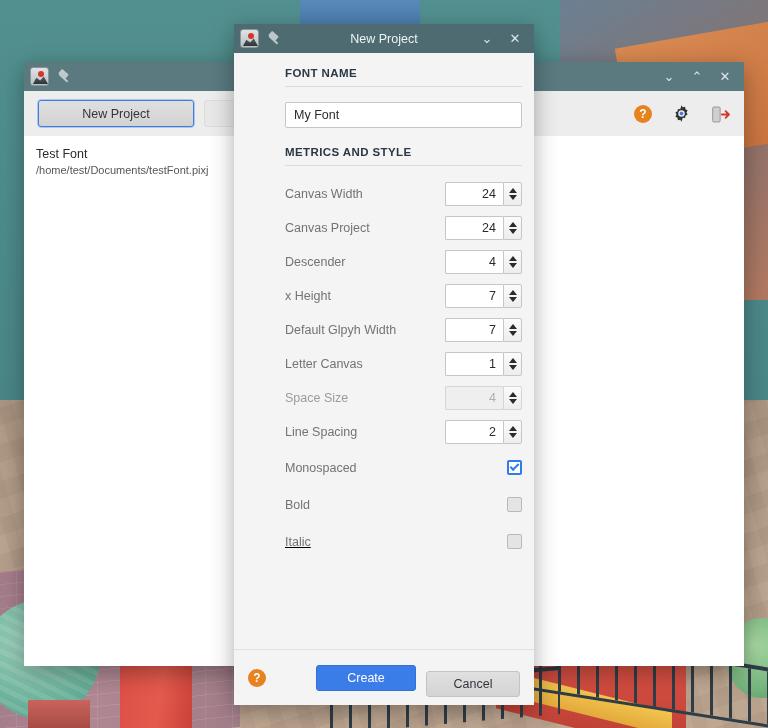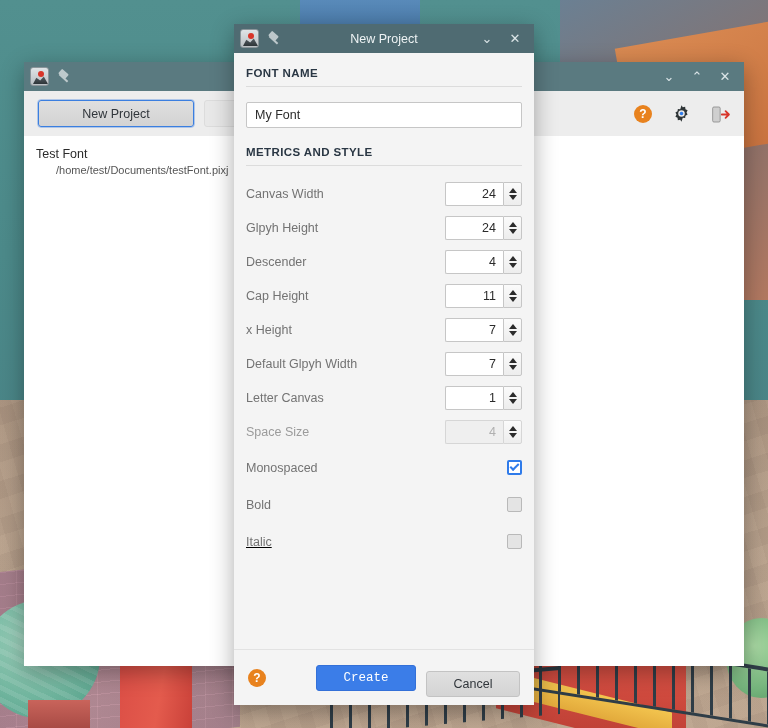--- a/index.html
+++ b/index.html
@@ -195,30 +195,30 @@
     font-size: 12px; font-weight: bold;
     display: flex; align-items: center; justify-content: center;
     cursor: default;
   }
   .ic-gear { width: 19px; height: 19px; position: relative; cursor: default; }
   .ic-exit { width: 19px; height: 16px; position: relative; cursor: default; }
 
   .mw-list { flex: 1; background: #fff; padding: 10px 12px; }
   .list-item { cursor: default; }
   .li-title { font-size: 12.5px; color: #2b2b2b; line-height: 1.35; }
-  .li-path { font-size: 11px; color: #555; line-height: 1.35; margin-left: 20px; }
+  .li-path { font-size: 11px; color: #555; line-height: 1.35; }
 
   
   #dialog { left: 234px; top: 24px; width: 300px; height: 681px; }
   .dlg-body {
     background: #f4f4f4;
     height: 652px;
     display: flex; flex-direction: column;
   }
-  .dlg-scroll { flex: 1; padding: 14px 12px 0 12px; overflow: hidden; }
+  .dlg-scroll { flex: 1; padding: 14px 12px 0 12px; overflow: hidden; margin-left: 39px; }
 
   .section-head {
     font-size: 11.5px; font-weight: bold; letter-spacing: .4px;
     color: #2a3744; text-transform: uppercase;
     padding-bottom: 7px;
   }
   .section-rule { height: 1px; background: #dcdcdc; margin-bottom: 11px; }
 
   .text-input {
     width: 100%; height: 26px;
@@ -279,21 +279,21 @@
     height: 56px;
     border-top: 1px solid #e2e2e2;
     display: flex; align-items: center;
     padding: 0 14px; gap: 10px;
     background: #f4f4f4;
   }
   .btn-primary {
     height: 26px; min-width: 100px;
     background: #3b7de8; border: 1px solid #3370d8; border-radius: 3px;
     color: #fff; font-size: 12.5px; cursor: default;
-    font-family: Liberation Mono, monospace;
+    font-family: Liberation Sans, sans-serif;
   }
   .btn-normal {
     height: 26px; min-width: 94px;
     background: linear-gradient(180deg,#e0e0e0,#d4d4d4);
     border: 1px solid #c3c3c3; border-radius: 3px;
     color: #31363b; font-size: 12.5px; cursor: default;
     font-family: "Liberation Sans", sans-serif;
     margin-top: 12px;
   }
   .footer-spacer { flex: 1; }
@@ -400,48 +400,36 @@
                 <span class="spin">
                   <input class="spin-val" type="text" value="24" style="">
                   <span class="spin-btns">
                     <span class="tri-up"></span>
                     <span class="tri-dn"></span>
                   </span>
                 </span>
               </span>
             </div>
             <div class="field-row">
-              <span class="field-label">Glpyh Height</span>
+              <span class="field-label">Canvas Project</span>
               <span class="field-ctrl">
                 <span class="spin">
                   <input class="spin-val" type="text" value="24" style="">
                   <span class="spin-btns">
                     <span class="tri-up"></span>
                     <span class="tri-dn"></span>
                   </span>
                 </span>
               </span>
             </div>
             <div class="field-row">
               <span class="field-label">Descender</span>
               <span class="field-ctrl">
                 <span class="spin">
                   <input class="spin-val" type="text" value="4" style="">
-                  <span class="spin-btns">
-                    <span class="tri-up"></span>
-                    <span class="tri-dn"></span>
-                  </span>
-                </span>
-              </span>
-            </div>
-            <div class="field-row">
-              <span class="field-label">Cap Height</span>
-              <span class="field-ctrl">
-                <span class="spin">
-                  <input class="spin-val" type="text" value="11" style="">
                   <span class="spin-btns">
                     <span class="tri-up"></span>
                     <span class="tri-dn"></span>
                   </span>
                 </span>
               </span>
             </div>
             <div class="field-row">
               <span class="field-label">x Height</span>
               <span class="field-ctrl">
@@ -476,20 +464,32 @@
                     <span class="tri-dn"></span>
                   </span>
                 </span>
               </span>
             </div>
             <div class="field-row">
               <span class="field-label disabled">Space Size</span>
               <span class="field-ctrl">
                 <span class="spin disabled">
                   <input class="spin-val" type="text" disabled="" value="4" style="">
+                  <span class="spin-btns">
+                    <span class="tri-up"></span>
+                    <span class="tri-dn"></span>
+                  </span>
+                </span>
+              </span>
+            </div>
+            <div class="field-row">
+              <span class="field-label">Line Spacing</span>
+              <span class="field-ctrl">
+                <span class="spin">
+                  <input class="spin-val" type="text" value="2" style="">
                   <span class="spin-btns">
                     <span class="tri-up"></span>
                     <span class="tri-dn"></span>
                   </span>
                 </span>
               </span>
             </div>
           </div>
         <div id="checkbox-rows">
             <div class="field-row" style="height: 37px;">

